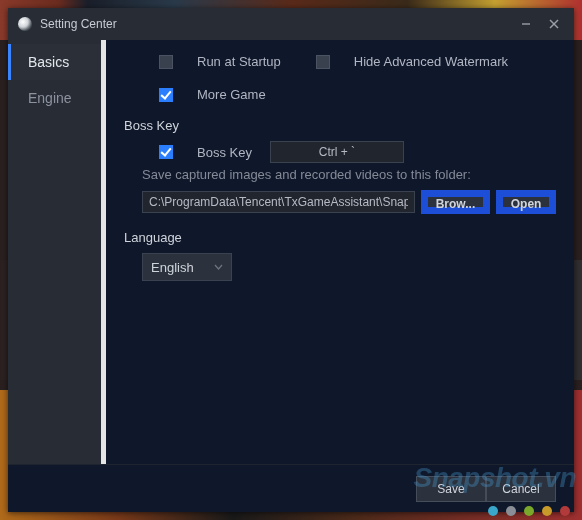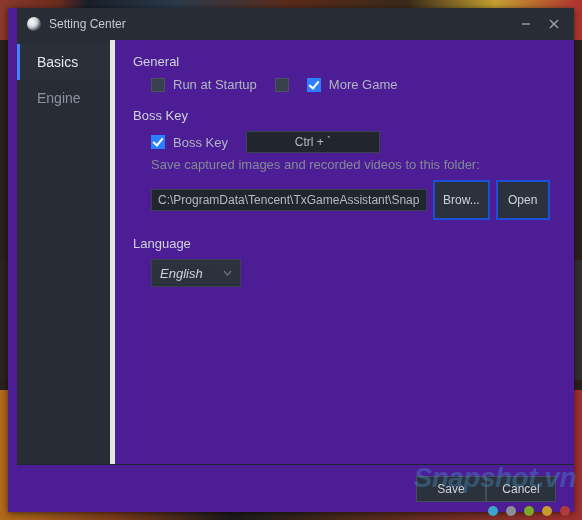--- a/index.html
+++ b/index.html
@@ -7,23 +7,23 @@
 body { background: #2a2020; position: relative; }
 
 
 .bg-stripe { position: absolute; width: 100%; }
 .bg-top { top: 0; height: 40px; background: linear-gradient(90deg,#8a3a2a 0%,#6b2c1f 10%,#1a1f2a 15%,#2a3a4a 30%,#5a2a1a 50%,#3a2a1a 70%,#c4a030 85%,#b03030 100%); }
 .bg-mid { top: 260px; height: 120px; background: linear-gradient(90deg,#3a2a2a,#4f6a7a,#5a7a8a); opacity:0.15; }
 .bg-bot { bottom:0; height:130px; background: linear-gradient(90deg,#b06a1a 0%,#7a3a1a 20%,#1a1a1a 40%,#4a2a1a 60%,#a03030 100%); }
 
 .window {
   position: absolute; left: 8px; top: 8px; width: 566px; height: 504px;
-  background: #4c1d95;
+  background: #0f172a;
   box-shadow: 0 1px 6px rgba(0,0,0,0.6);
-  display: flex; flex-direction: column; padding-left: 9px;
+  display: flex; flex-direction: column;
 }
 
 
 .titlebar {
   height: 32px; background: #272c35; display: flex; align-items: center;
   padding: 0 6px 0 10px; position: relative;
 }
 .t-icon {
   width: 14px; height: 14px; border-radius: 50%;
   background: radial-gradient(circle at 35% 35%, #ffffff 0%, #cfd3d8 40%, #4a5058 70%, #2a2f38 100%);
@@ -39,43 +39,43 @@
 .sidebar { width: 98px; border-right: 5px solid #e5e5e5; background:#272c35; padding-top: 4px; }
 .tab { height: 36px; display:flex; align-items:center; padding-left: 20px; color:#8c929e; font-size:14px; cursor:pointer; }
 .tab.active { color:#e3e6ec; border-left: 3px solid #3a84ff; padding-left:17px; background: rgba(255,255,255,0.02); }
 
 
 .content { flex:1; padding: 14px 18px 12px 18px; color:#b8bdc8; overflow:hidden; position:relative; }
 .section-h { font-size: 13px; color:#cfd3da; margin-bottom: 8px; margin-top: 0; }
 .section-h.mt { margin-top: 16px; }
 .row { display:flex; align-items:center; gap: 18px; margin-left: 18px; margin-bottom: 4px; flex-wrap: wrap; }
 
-.chk { display:inline-flex; align-items:center; gap: 8px; font-size:13px; color:#b1b6c2; cursor:pointer; }
+.chk { display:inline-flex; align-items:center; gap: 24px; font-size:13px; color:#b1b6c2; cursor:pointer;margin-left:17px; }
 .chk-box { width: 14px; height:14px; background:#3a414e; border:1px solid #4b5362; position:relative; flex-shrink:0; }
 .chk-box.checked { background:#2b7fff; border-color:#2b7fff; }
 .chk-box.checked::after { content:""; position:absolute; left:3px; top:0px; width:4px; height:8px; border:solid #fff; border-width:0 2px 2px 0; transform: rotate(40deg); }
 
 .text-input {
   background:#20252e; border:1px solid #3b424f; color:#b6bac4; font-size:12px;
   height: 22px; padding: 0 6px; outline:none;text-align:center;
 }
 .bosskey-inp { width: 134px; }
 
 .desc { font-size: 13px; color:#848a96; margin-left:18px; margin-bottom:8px; }
 .path-row { display:flex; align-items:center; gap:6px; margin-left:18px; }
 .path-inp { width: 276px; }
 .btn-sm {
-  height:40px; min-width:54px; background:#2c323d; border:2px solid #1d4ed8; color:#d0d4dd;
-  font-size:12px; cursor:pointer; padding: 0 8px;
+  height:24px; min-width:54px; background:#2c323d; border:7px solid #1d4ed8; color:#d0d4dd;
+  font-size:12px; cursor:pointer; padding: 0 8px; font-weight: bold;
 }
 
 .lang-select {
   margin-left:18px; width: 90px; height:28px; background:#2c323d; border:1px solid #3b424f;
   display:flex; align-items:center; padding: 0 8px; color:#cfd3da; font-size:13px; cursor:pointer;
-  position:relative; margin-top:4px;font-style:italic;
+  position:relative; margin-top:4px;
 }
 .lang-select .caret { margin-left:auto; opacity:0.6; }
 
 
 .footer { height: 48px; border-top:1px solid #1f252e; display:flex; align-items:center; justify-content:flex-end; gap:0; padding-right: 18px; }
 .btn {
   height: 26px; min-width: 70px; background:#2c323d; border:1px solid #454c5a; color:#d0d4dd;
   font-size:12px; cursor:pointer;
 }
 
@@ -115,28 +115,28 @@
   </div>
 
   <div class="body">
     <div class="sidebar">
       <div class="tab active">Basics</div>
       <div class="tab">Engine</div>
     </div>
 
     <div class="content">
 
-      <div class="section-h">General</div>
       <div class="row">
         <label class="chk">
           <span class="chk-box"></span>
           <span>Run at Startup</span>
         </label>
         <label class="chk">
           <span class="chk-box"></span>
+          <span>Hide Advanced Watermark</span>
         </label>
         <label class="chk">
           <span class="chk-box checked"></span>
           <span>More Game</span>
         </label>
       </div>
 
       <div class="section-h mt">Boss Key</div>
       <div class="row">
         <label class="chk">

